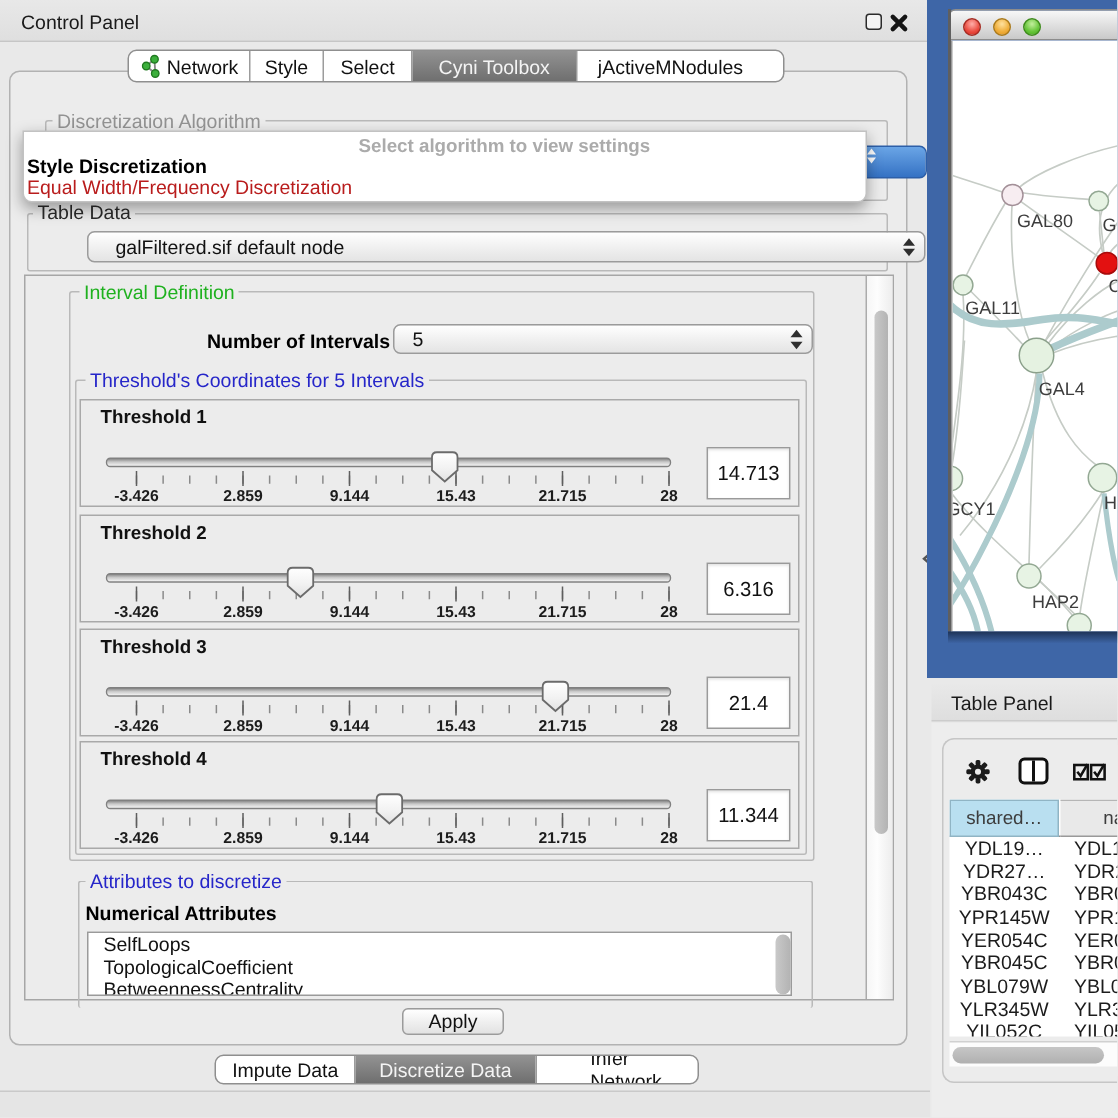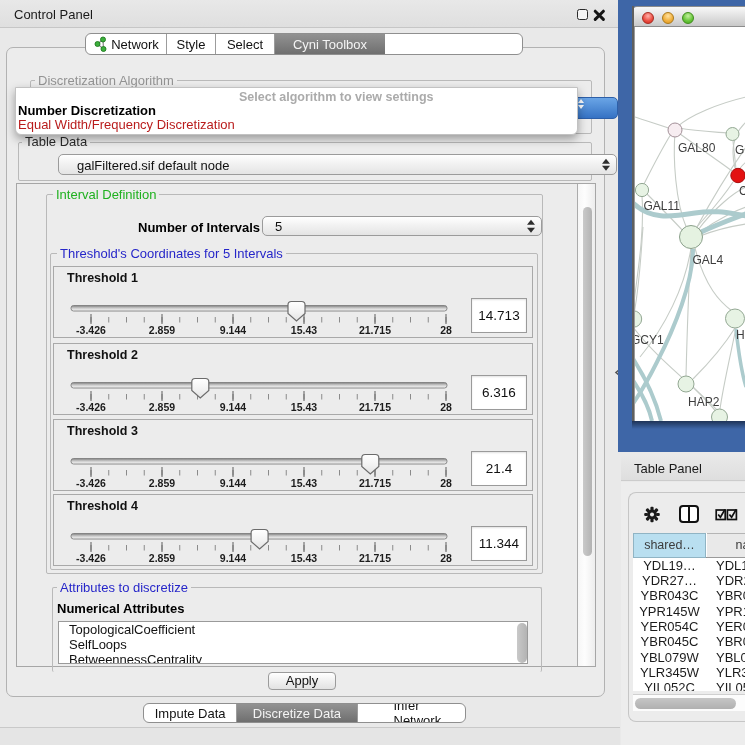--- a/index.html
+++ b/index.html
@@ -76,21 +76,21 @@
 <div class="grp" style="left:30px;top:80px;width:562px;height:54px;"></div>
 <div class="glabel" style="left:35px;top:74px;color:#939393;">Discretization Algorithm</div>
 <div class="combo" style="left:26px;top:97px;width:560px;height:22px;background:linear-gradient(#6aa5e6,#3572c4);border-color:#2d5fa8;"></div>
 <div class="abs" style="left:578px;top:99px;width:7px;height:18px;">
  <div style="width:0;height:0;border-left:3.5px solid transparent;border-right:3.5px solid transparent;border-bottom:4px solid #fff;margin-bottom:2px;"></div>
  <div style="width:0;height:0;border-left:3.5px solid transparent;border-right:3.5px solid transparent;border-top:4px solid #fff;"></div>
 </div>
 
 <div class="abs" id="popup">
  <div class="ph">Select algorithm to view settings</div>
- <div class="it1">Number Discretization</div>
+ <div class="it1">Style Discretization</div>
  <div class="it2">Equal Width/Frequency Discretization</div>
 </div>
 
 <div class="grp" style="left:18px;top:142px;width:574px;height:39px;"></div>
 <div class="glabel" style="left:22px;top:135px;color:#2b2b2b;">Table Data</div>
 <div class="combo" style="left:26px;top:154px;width:559px;height:21px;">
       <span class="ctext" style="left:18px;">galFiltered.sif default node</span>
  <span class="arrows">
         <span class="up"></span>
         <span class="dn"></span>
@@ -325,40 +325,41 @@
         <text x="392" y="67" text-anchor="middle" font-size="10.5" font-weight="bold" fill="#1c1c1c">28</text>
   <path d="M 197.1 46.5 L 197.1 37.7 Q 197.1 34.5 200.4 34.5 L 210.79999999999998 34.5 Q 214.1 34.5 214.1 37.7 L 214.1 46.5 L 205.6 54.0 Z" fill="url(#thm494)" stroke="#6b6b6b" stroke-width="1.2"></path>
  </svg>
  <div class="tval">11.344</div>
 </div>
 
 <div class="grp" style="left:52px;top:587px;width:490px;height:85px;border-bottom:none;"></div>
 <div class="glabel" style="left:57px;top:581px;color:#2626c9;">Attributes to discretize</div>
 <div class="abs" style="left:57px;top:601px;font-size:13px;font-weight:bold;color:#000;">Numerical Attributes</div>
 <div class="abs" id="attrlist">
- <div>TopologicalCoefficient</div>
-      <div>SelfLoops</div>
+ <div>SelfLoops</div>
+      <div>TopologicalCoefficient</div>
       <div>BetweennessCentrality</div>
 </div>
 <div class="vthumb" style="left:517px;top:622.5px;width:10px;height:40px;"></div>
 
 <div class="abs" id="apply">Apply</div>
 
 <div class="tabbar abs" id="toptabs">
  <div class="tab" style="width:81px;"><svg width="14" height="16" style="margin-right:4px">
           <line x1="10" y1="3.5" x2="4.5" y2="8" stroke="#888" stroke-width="1.2"></line>
           <line x1="4.5" y1="8" x2="10.5" y2="13" stroke="#888" stroke-width="1.2"></line>
           <line x1="10" y1="3.5" x2="10.5" y2="13" stroke="#888" stroke-width="1.2"></line>
           <circle cx="10" cy="3.5" r="2.5" fill="#3caf3c" stroke="#1f7a1f" stroke-width="0.9"></circle>
           <circle cx="4.5" cy="8" r="2.5" fill="#3caf3c" stroke="#1f7a1f" stroke-width="0.9"></circle>
           <circle cx="10.5" cy="13" r="2.5" fill="#3caf3c" stroke="#1f7a1f" stroke-width="0.9"></circle>
         </svg>Network</div>
  <div class="tab" style="width:49px;">Style</div>
  <div class="tab" style="width:59px;">Select</div>
  <div class="tab sel" style="width:110px;">Cyni Toolbox</div>
+ <div class="tab" style="width:124px;">jActiveMNodules</div>
 </div>
 
 <div class="tabbar abs" id="bottabs">
  <div class="tab" style="width:94px;">Impute Data</div>
  <div class="tab sel" style="width:121px;">Discretize Data</div>
  <div class="tab" style="width:108px;padding-left:36px;">Infer Network</div>
 </div>
 
 <div class="abs" style="left:0;top:727px;width:620px;height:18px;background:#e5e5e5;border-top:1px solid #c9c9c9;"></div>
 

